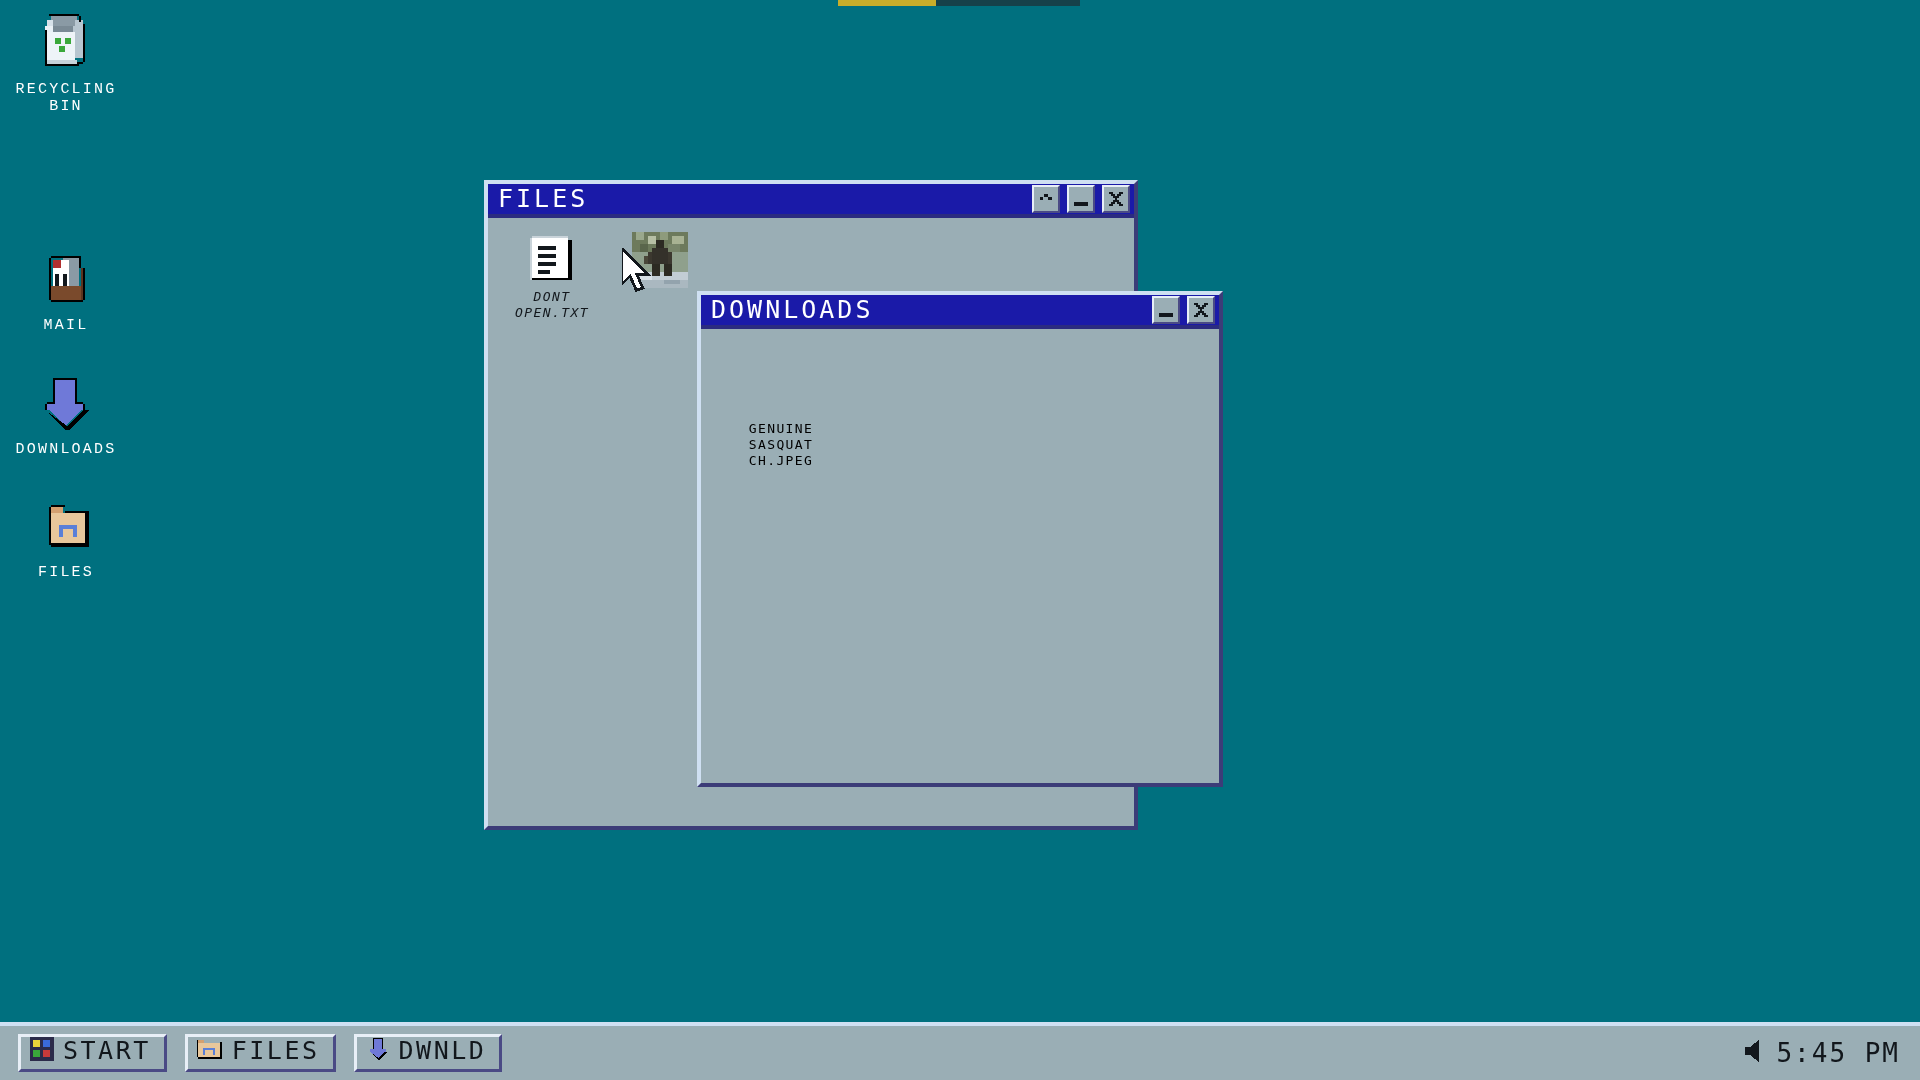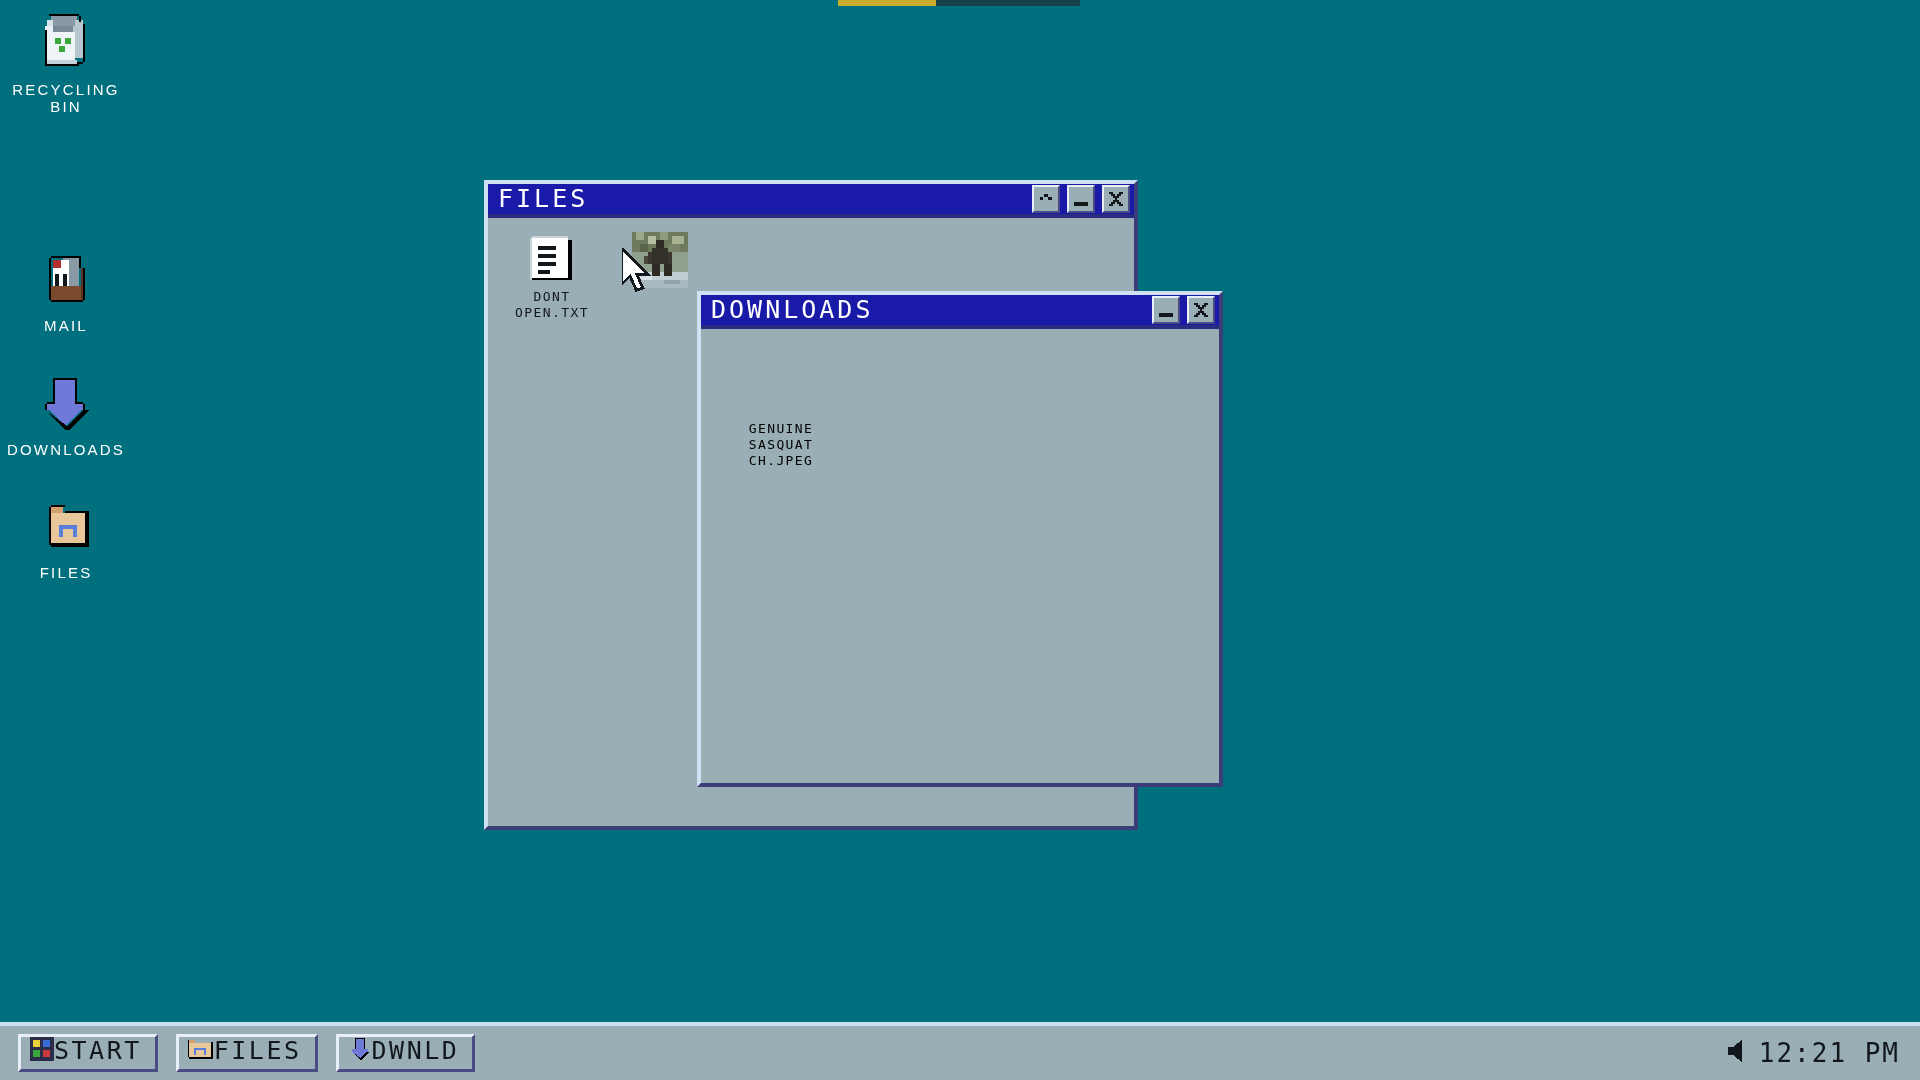--- a/index.html
+++ b/index.html
@@ -37,21 +37,21 @@
   .desk-icon .glyph {
     width: 132px; height: 62px;
     display: flex; align-items: flex-end; justify-content: center;
   }
   .desk-icon .label {
     margin-top: 7px;
     color: #ffffff;
     font-size: 15px;
     letter-spacing: 2.2px;
     line-height: 17px;
-    font-family: Liberation Sans, sans-serif;
+    font-family: Liberation Mono, monospace;
     white-space: pre-line;
   }
 
   
   .win {
     position: absolute;
     background: #9aaeb5;
     border-top: 4px solid #cfe0f2;
     border-left: 4px solid #cfe0f2;
     border-right: 4px solid #3c3c78;
@@ -100,20 +100,21 @@
     display: flex; align-items: flex-end; justify-content: center;
   }
   .file-item .flabel {
     margin-top: 5px;
     color: #12171c;
     font-size: 13px;
     letter-spacing: 1.4px;
     line-height: 16px;
     font-family: "DejaVu Sans Mono", monospace;
     white-space: pre-line;
+    font-style: italic;
   }
   .dl-label {
     position: absolute;
     color: #000000;
     font-size: 13px;
     letter-spacing: 1.4px;
     line-height: 16px;
     font-family: "DejaVu Sans Mono", monospace;
     white-space: pre-line;
     text-align: center;
@@ -131,21 +132,21 @@
   }
   .task-btn {
     height: 38px;
     margin-left: 18px;
     padding: 0 13px 4px 9px;
     background: #9aaeb5;
     border-top: 3px solid #e8eff7;
     border-left: 3px solid #e8eff7;
     border-right: 3px solid #4a4a85;
     border-bottom: 3px solid #4a4a85;
-    display: flex; align-items: center; 
+    display: flex; align-items: center; gap: 9px;
     cursor: default;
   }
   .task-btn .tlabel {
     color: #12171c;
     font-size: 25px;
     letter-spacing: 2.5px;
     line-height: 26px;
     font-family: "DejaVu Sans Mono", monospace;
   }
   #tray {
@@ -407,17 +408,17 @@
       </span>
       <span class="tlabel">DWNLD</span>
     </div>
 
     <div id="tray">
       <span>
         <svg width="22" height="26" viewBox="0 0 11 13" shape-rendering="crispEdges">
           <path d="M8 1 L3.5 4.5 H1 V8.5 H3.5 L8 12 Z" fill="#12171c"></path>
         </svg>
       </span>
-      <span id="clock">12:21  PM</span>
+      <span id="clock">5:45  PM</span>
     </div>
   </div>
 
 </div>
 
 </body></html>

